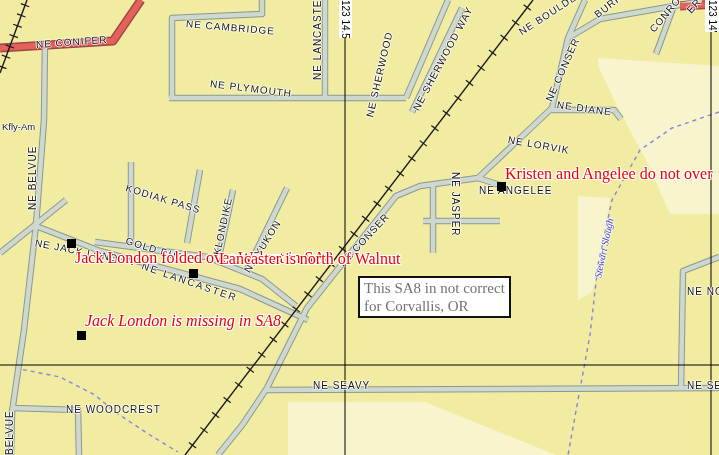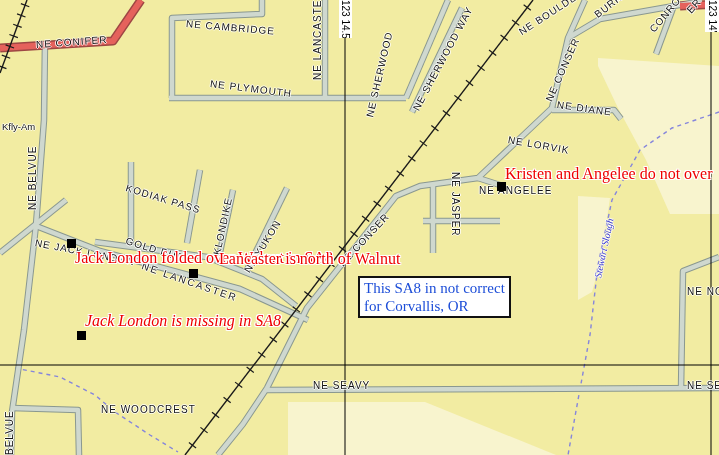--- a/index.html
+++ b/index.html
@@ -13,21 +13,21 @@
       text-shadow:-1px 0 0 rgba(255,255,255,.85),1px 0 0 rgba(255,255,255,.85),
                   0 -1px 0 rgba(255,255,255,.85),0 1px 0 rgba(255,255,255,.85);}
   .annot{position:absolute;font:16px "Liberation Serif",serif;color:#EE0000;white-space:nowrap;
       line-height:19px;
       text-shadow:-1px -1px 0 #fff,1px -1px 0 #fff,-1px 1px 0 #fff,1px 1px 0 #fff,
                   -1px 0 0 #fff,1px 0 0 #fff,0 -1px 0 #fff,0 1px 0 #fff;}
   .marker{position:absolute;width:9px;height:9px;background:#000;}
   .gratbox{position:absolute;background:#FFFFFF;color:#000;overflow:hidden;}
   .gratbox span{display:block;writing-mode:vertical-rl;font:10px "Liberation Sans",sans-serif;
       margin:0 auto;white-space:nowrap;}
-  .note-box{position:absolute;background:#FFFFFF;border:2px solid #111;color:#1d4ed8;
+  .note-box{position:absolute;background:#FFFFFF;border:2px solid #111;color:#737373;
       font:15px "Liberation Serif",serif;line-height:18px;padding:1px 4px;white-space:nowrap;}
 </style>
 </head>
 <body>
 
 <div class="map">
   <svg width="719" height="455" viewBox="0 0 719 455" xmlns="http://www.w3.org/2000/svg">
       <polygon points="598,58 719,66 719,214 670,214 646,160 618,108 598,66" fill="#F8F4CE"></polygon>
       <polygon points="578,196 610,198 601,260 592,292 578,300" fill="#F8F4CE"></polygon>
       <polygon points="288,402 425,402 556,455 288,455" fill="#F8F4CE"></polygon>
@@ -147,21 +147,21 @@
       <div class="slabel" style="left: 455px; top: 166px; transform: rotate(90deg);">NE JASPER</div>
       <div class="slabel" style="left: 341px; top: 259px; transform: rotate(-47deg);">NE CONSER</div>
       <div class="slabel" style="left: 126px; top: 182px; transform: rotate(17deg);">KODIAK PASS</div>
       <div class="slabel" style="left: 217px; top: 249px; transform: rotate(-78deg);">KLONDIKE</div>
       <div class="slabel" style="left: 247px; top: 266px; transform: rotate(-58deg);">NE YUKON</div>
       <div class="slabel" style="left: 126px; top: 235px; transform: rotate(17deg);">GOLD RUSH</div>
       <div class="slabel" style="left: 35px; top: 237px; transform: rotate(11deg);">NE JACK LONDON</div>
       <div class="slabel" style="left: 142px; top: 260px; transform: rotate(19deg); letter-spacing: 2px;">NE LANCASTER</div>
       <div class="slabel" style="left: 33px; top: 204px; transform: rotate(-90deg);">NE BELVUE</div>
       <div class="slabel" style="left: 10px; top: 449px; transform: rotate(-90deg);">BELVUE</div>
-      <div class="slabel" style="left: 66px; top: 404px; margin-left: 35px;">NE WOODCREST</div>
+      <div class="slabel" style="left: 66px; top: 404px;">NE WOODCREST</div>
       <div class="slabel" style="left: 313px; top: 380px;">NE SEAVY</div>
       <div class="slabel" style="left: 687px; top: 380px;">NE SEAVY</div>
       <div class="slabel" style="left: 687px; top: 286px;">NE NO</div>
       <div class="slabel" style="left: 2px; top: 121px; font-size: 9.5px; letter-spacing: 0px;">Kfly-Am</div>
       <div class="slabel" style="left: 689px; top: 6px; transform: rotate(-48deg);">ER</div>
       <div class="slabel" style="left: 598px; top: 272px; transform: rotate(-78deg); font-size: 10px; letter-spacing: 0px; color: rgb(58, 58, 207); font-style: italic; font-family: &quot;Liberation Serif&quot;, serif;">Stewart Slough</div>
       <div class="marker" style="left: 67px; top: 239px; background: rgb(0, 0, 0);"></div>
       <div class="marker" style="left: 189px; top: 269px; background: rgb(0, 0, 0);"></div>
       <div class="marker" style="left: 77px; top: 331px; background: rgb(0, 0, 0);"></div>
       <div class="marker" style="left: 497px; top: 182px; background: rgb(0, 0, 0);"></div>

